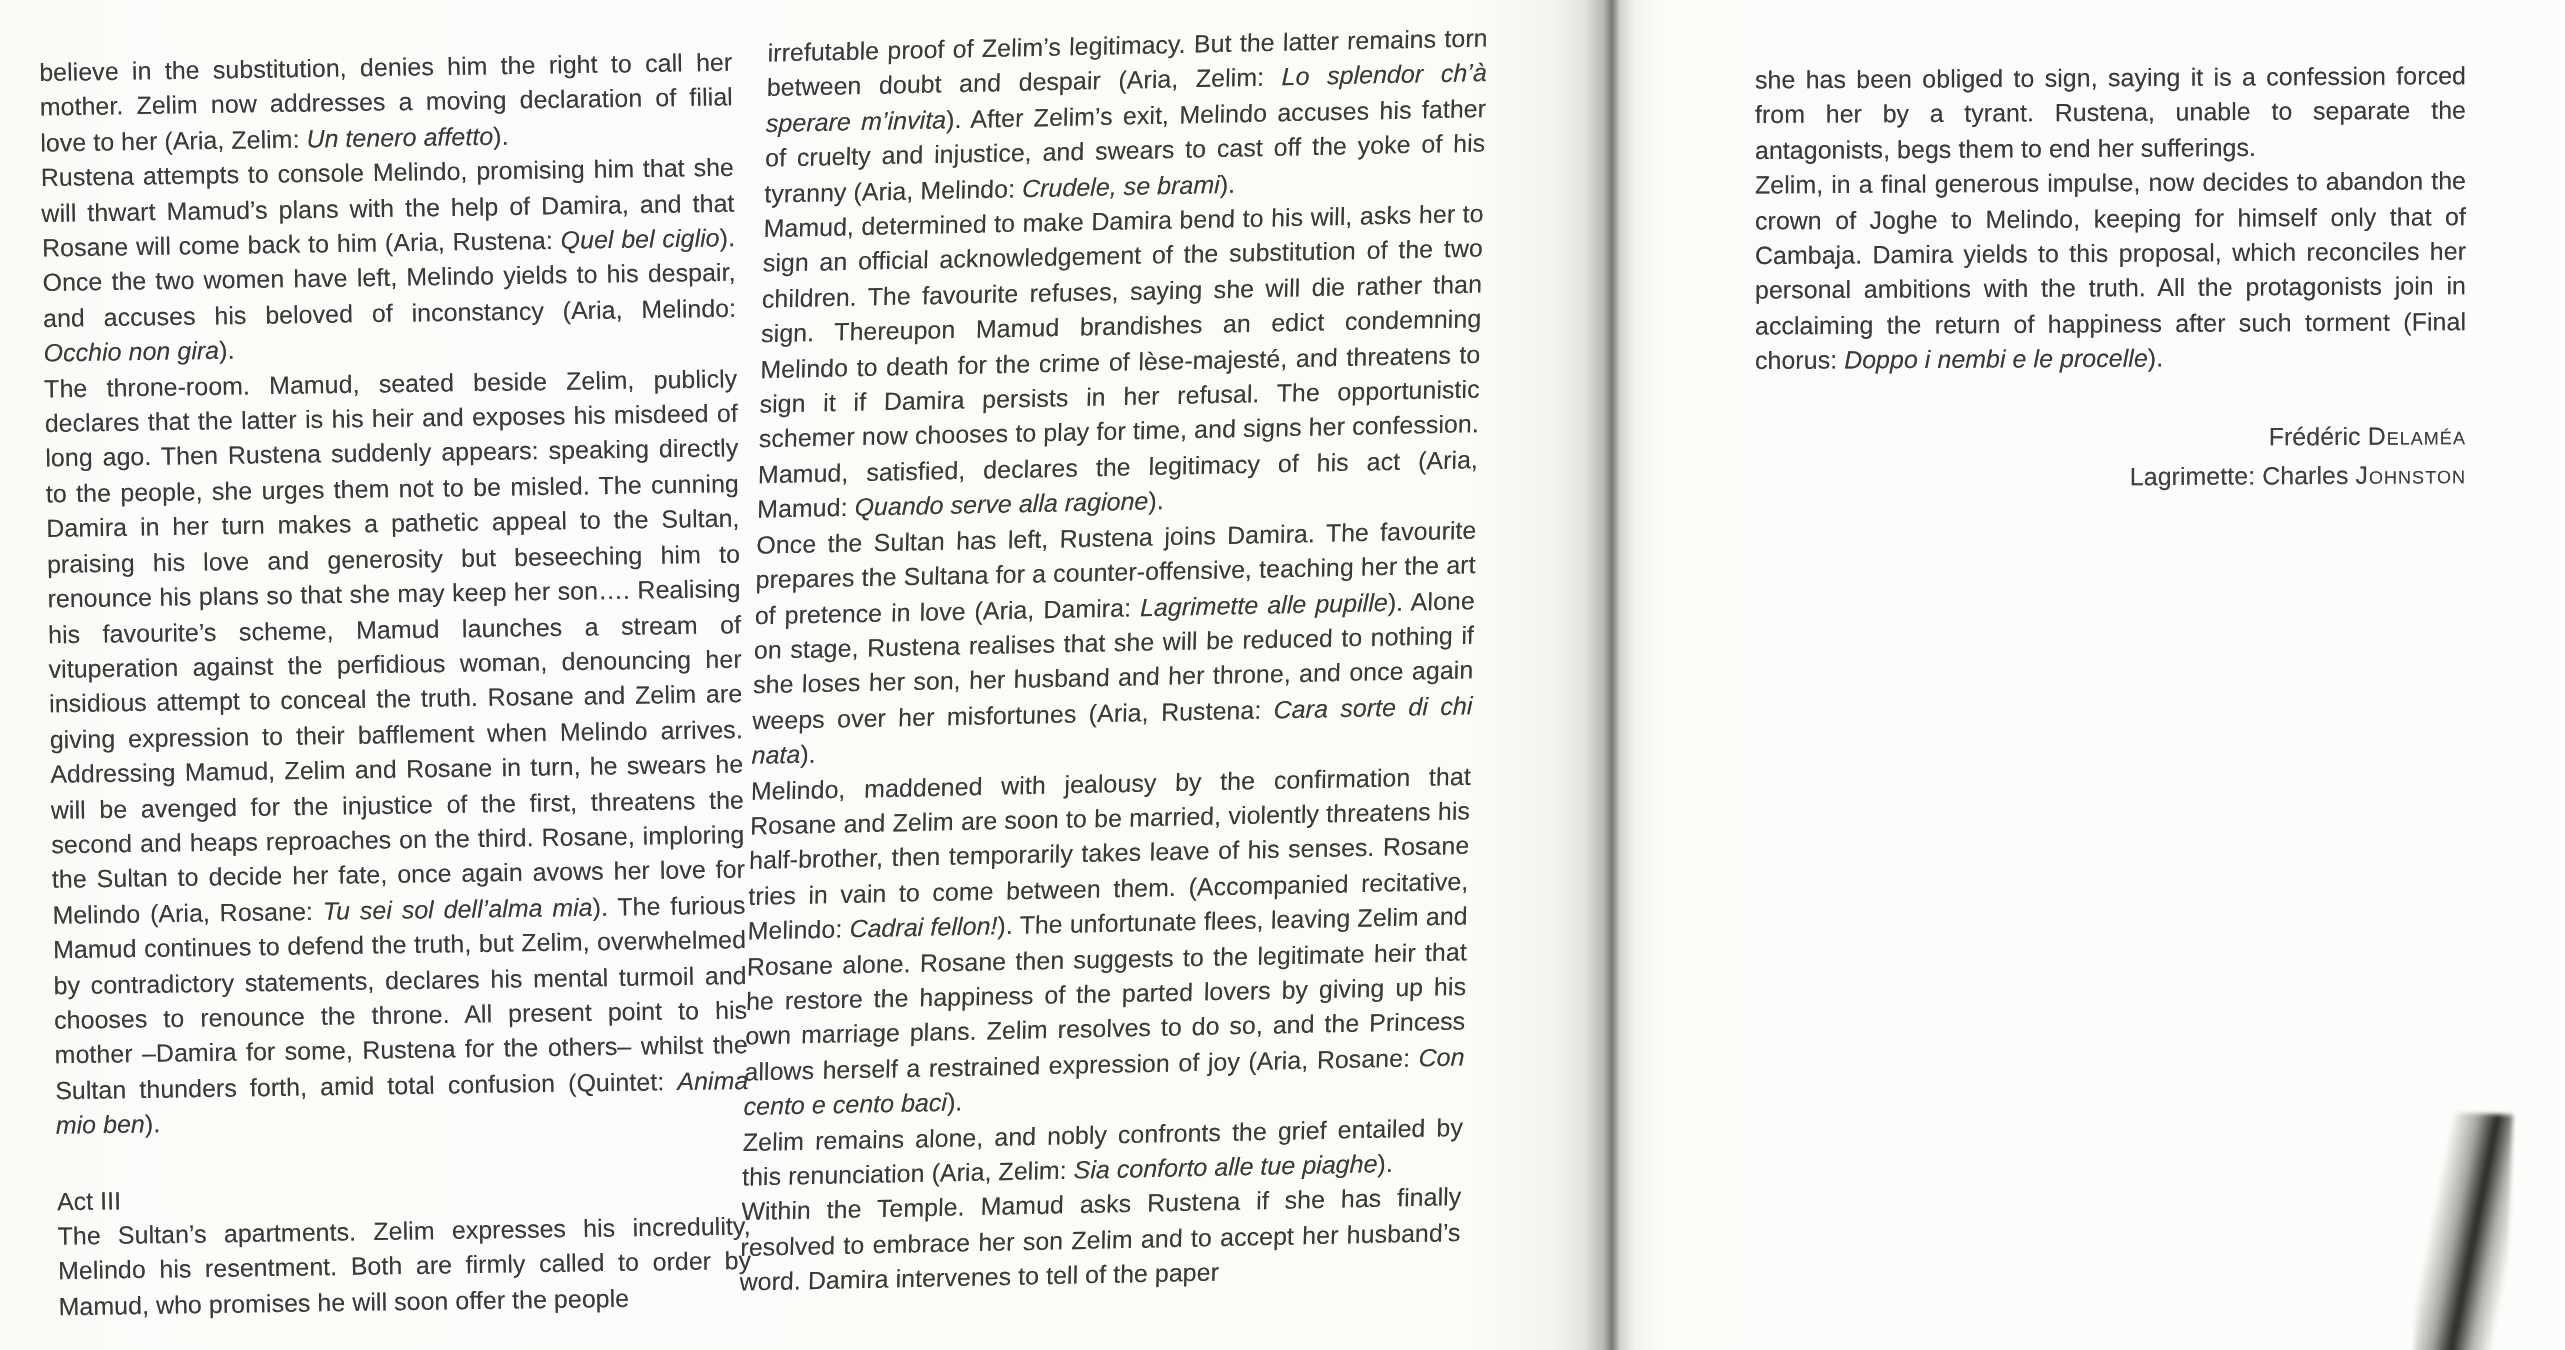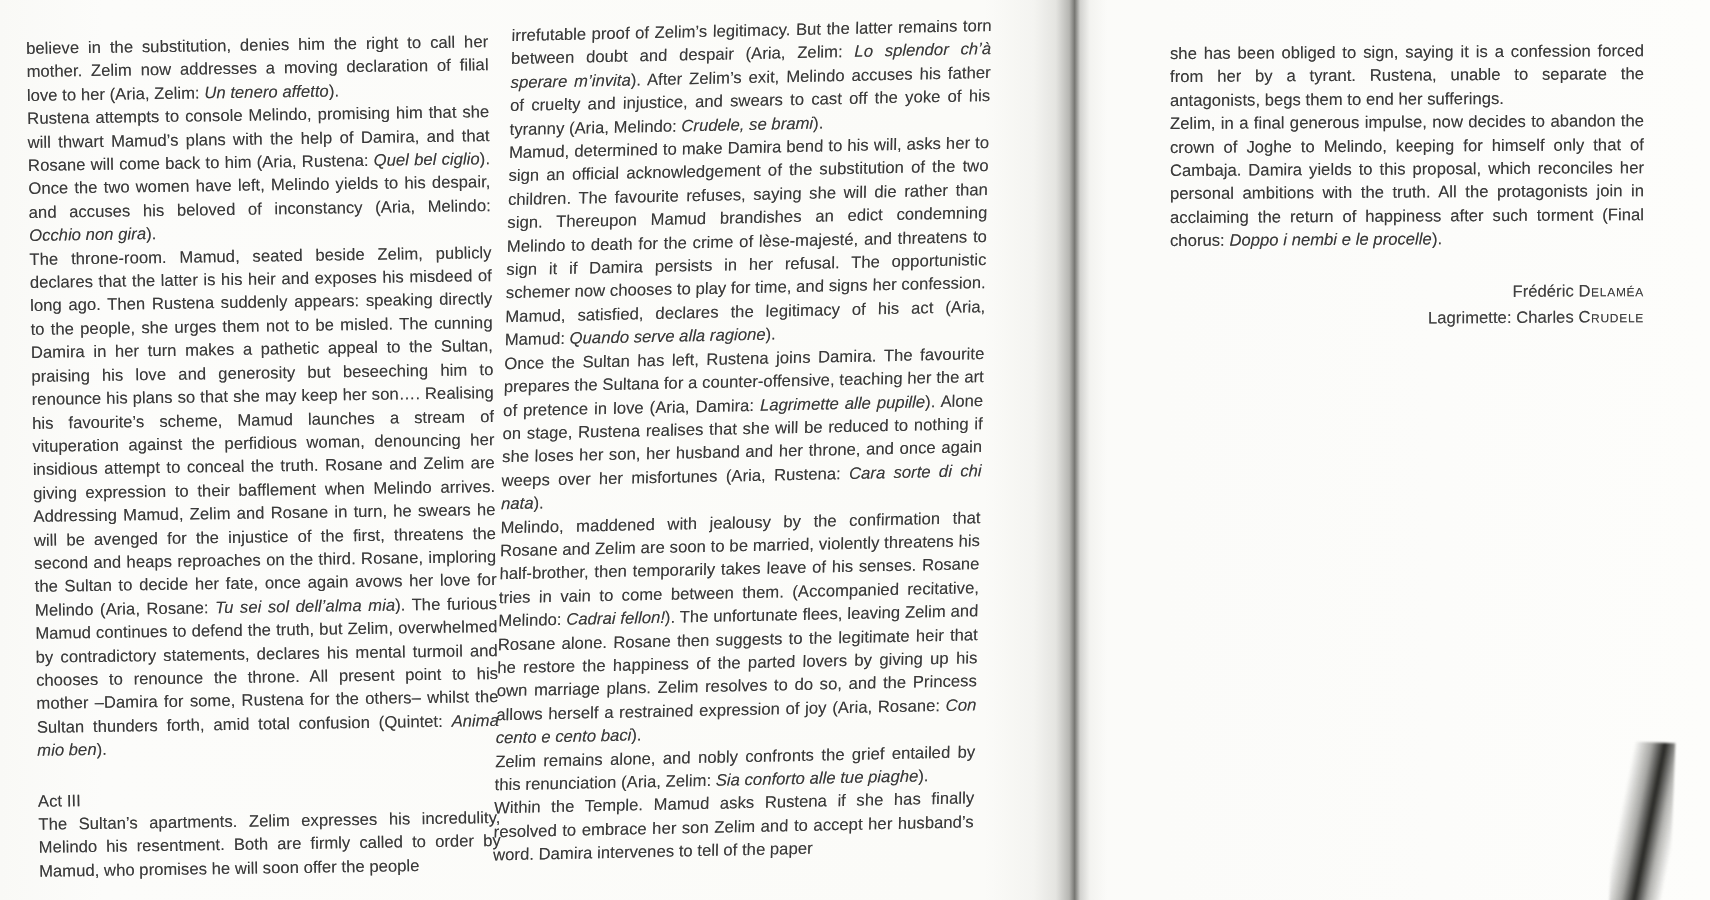--- a/index.html
+++ b/index.html
@@ -102,20 +102,20 @@
         <p class="para"><span>she has been obliged to sign, saying it is a confession forced from her by a tyrant. Rustena, unable to separate the antagonists, begs them to end her sufferings.</span></p>
         <p class="para"><span>Zelim, in a final generous impulse, now decides to abandon the crown of Joghe to Melindo, keeping for himself only that of Cambaja. Damira yields to this proposal, which reconciles her personal ambitions with the truth. All the protagonists join in acclaiming the return of happiness after such torment (Final chorus: </span><span class="it">Doppo i nembi e le procelle</span><span>).</span></p>
       </div>
     <div class="credits">
       <div class="credit-line">
         <span>Frédéric</span>
         <span class="sc">Delaméa</span>
       </div>
       <div class="credit-line">
         <span>Lagrimette: Charles</span>
-        <span class="sc">Crudele</span>
+        <span class="sc">Johnston</span>
       </div>
     </div>
   </div>
 
   <div class="corner-shadow"></div>
 
 </div>
 
 </body></html>

